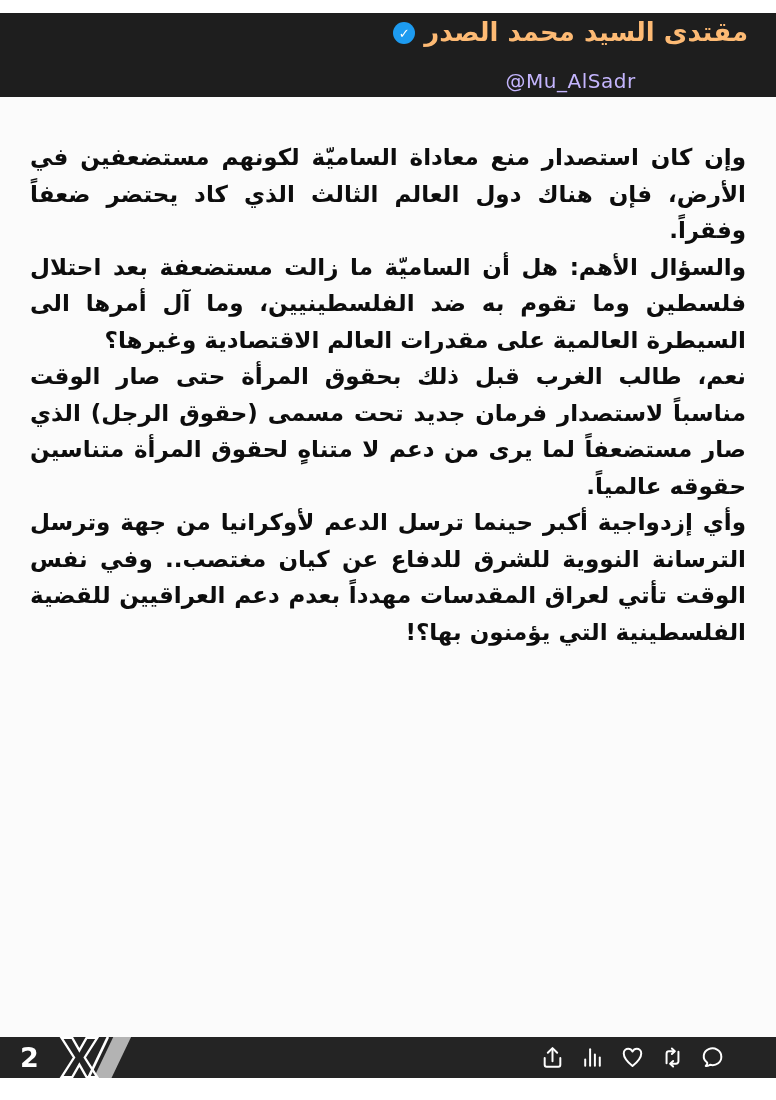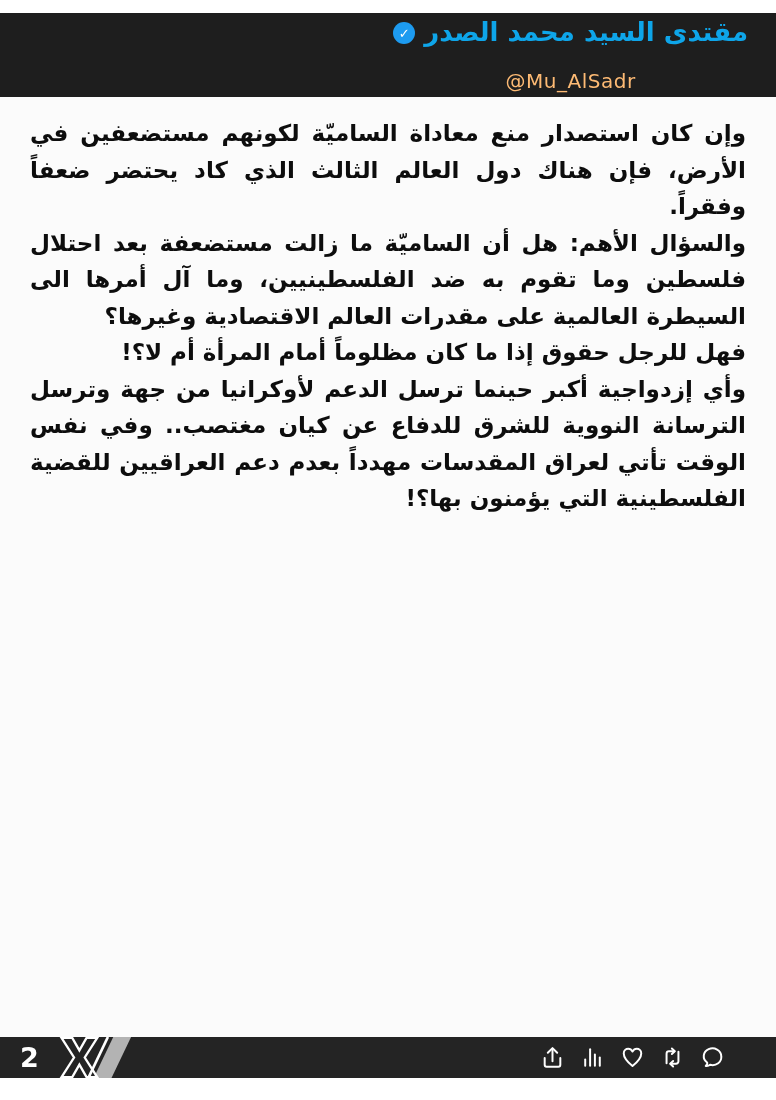--- a/index.html
+++ b/index.html
@@ -13,37 +13,37 @@
   
   .header{
     position:absolute;left:0;right:0;top:13px;height:84px;
     background:#1e1e1e;
     display:flex;flex-direction:column;justify-content:center;
     align-items:flex-end;padding-right:28px;box-sizing:border-box;
   }
   .header-inner{display:flex;flex-direction:column;align-items:center;}
   .name-row{direction:rtl;display:flex;align-items:center;gap:9px;}
   .display-name{
-    color:#0ea5e9;font-weight:700;font-size:26px;line-height:1.2;
+    color:#fdba74;font-weight:700;font-size:26px;line-height:1.2;
     white-space:nowrap;
   }
   .badge{
     width:22px;height:22px;border-radius:50%;flex:0 0 auto;
     display:flex;align-items:center;justify-content:center;
     font-size:13px;color:#fff;font-weight:700;
   }
   .handle{
-    color:#fdba74;font-size:20px;margin-top:20px;letter-spacing:.5px;
+    color:#c4b5fd;font-size:20px;margin-top:20px;letter-spacing:.5px;
   }
 
   
   .content{
     position:absolute;left:0;right:0;top:97px;bottom:63px;
     background:#fbfbfb;
-    padding:18px 30px 0 30px;box-sizing:border-box;overflow:hidden;
+    padding:42px 30px 0 30px;box-sizing:border-box;overflow:hidden;
   }
   .content p{
     margin:0;direction:rtl;text-align:justify;
     color:#0d0d0d;font-weight:700;font-size:23px;line-height:36.5px;
   }
   .content p.no-justify{text-align:right;}
 
   
   .footer{
     position:absolute;left:0;right:0;top:1037px;height:41px;
@@ -73,21 +73,21 @@
         <span class="display-name">مقتدى السيد محمد الصدر</span>
         <span class="badge" style="background:#1d9bf0;">✓</span>
       </div>
       <div class="handle">@Mu_AlSadr</div>
     </div>
   </div>
 
   <div class="content">
     <p>وإن كان استصدار منع معاداة الساميّة لكونهم مستضعفين في الأرض، فإن هناك دول العالم الثالث الذي كاد يحتضر ضعفاً وفقراً.</p>
     <p>والسؤال الأهم: هل أن الساميّة ما زالت مستضعفة بعد احتلال فلسطين وما تقوم به ضد الفلسطينيين، وما آل أمرها الى السيطرة العالمية على مقدرات العالم الاقتصادية وغيرها؟</p>
-    <p class="no-justify">فهل للرجل حقوق إذا ما كان مظلوماً أمام المرأة أم لا؟!</p>
+    <p>نعم، طالب الغرب قبل ذلك بحقوق المرأة حتى صار الوقت مناسباً لاستصدار فرمان جديد تحت مسمى (حقوق الرجل) الذي صار مستضعفاً لما يرى من دعم لا متناهٍ لحقوق المرأة متناسين حقوقه عالمياً.</p>
     <p>وأي إزدواجية أكبر حينما ترسل الدعم لأوكرانيا من جهة وترسل الترسانة النووية للشرق للدفاع عن كيان مغتصب.. وفي نفس الوقت تأتي لعراق المقدسات مهدداً بعدم دعم العراقيين للقضية الفلسطينية التي يؤمنون بها؟!</p>
 
   </div>
 
   <div class="footer">
     <span class="page-number">2</span>
 
     <svg class="x-logo" viewBox="0 0 92 46" preserveAspectRatio="xMidYMid meet">
       <polygon points="40,46 62,0 82,0 60,46" fill="#b3b3b3"></polygon>
       <line x1="34" y1="46" x2="56" y2="0" stroke="#ffffff" stroke-width="3"></line>

